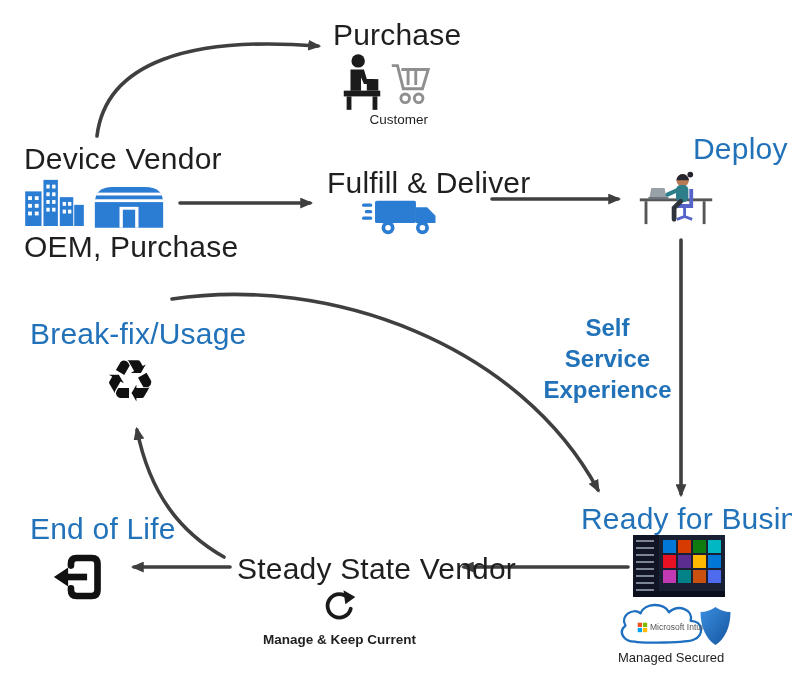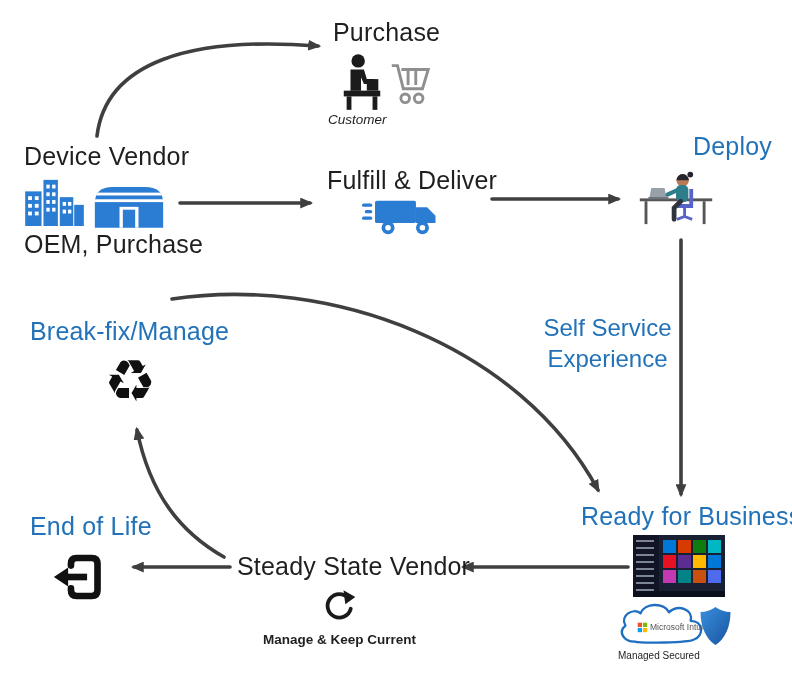--- a/index.html
+++ b/index.html
@@ -4,24 +4,24 @@
 <style>
   html,body{margin:0;padding:0;background:#fff;}
   #canvas{
     position:relative;
     width:792px;height:678px;
     background:#ffffff;
     font-family:"Liberation Sans", sans-serif;
     overflow:hidden;
   }
   .abs{position:absolute;}
-  .title{font-size:25px;color:#1f1f1f;white-space:nowrap;letter-spacing:0.2px;}
+  .title{font-size:30px;color:#1f1f1f;white-space:nowrap;letter-spacing:0.2px;}
   .title.blue{color:#2272b9;}
   .caption{font-size:13.5px;color:#1f1f1f;white-space:nowrap;}
-  .center{text-align:left;font-style:italic;}
+  .center{text-align:right;}
   #arrows{position:absolute;left:0;top:0;z-index:0;}
   .node{z-index:1;}
   .recycle{
     font-family:"DejaVu Sans", sans-serif;
     font-size:58px;line-height:1;color:#101010;
   }
   .selfservice{font-size:24px;color:#2272b9;line-height:31px;text-align:center;width:135px;}
 </style>
 </head>
 <body>
@@ -133,21 +133,21 @@
     <path d="M58 24 V42 H44" stroke="#5663c9" stroke-width="4" fill="none"></path>
     <path d="M51 42 V53 M43 56 L51 53 L59 56" stroke="#5663c9" stroke-width="3" fill="none"></path>
     <circle cx="49" cy="15" r="6.5" fill="#b97a56"></circle>
     <path d="M42.5 15 A6.5 6.5 0 0 1 55.5 15 Z" fill="#26242e"></path>
     <circle cx="57" cy="9" r="3" fill="#26242e"></circle>
     <rect x="42" y="20" width="13" height="18" rx="5" fill="#2e7d8a"></rect>
     <path d="M44 25 L33 30" stroke="#2e7d8a" stroke-width="4.5" stroke-linecap="round"></path>
     <path d="M47 37 L40 44 L40 56" stroke="#30343c" stroke-width="5" fill="none" stroke-linecap="round"></path>
   </svg>
 
-  <div class="abs node selfservice" style="left:540px;top:312px;">
+  <div class="abs node selfservice" style="left:540px;top:312px;font-weight:bold;">
     <div>Self Service</div>
     <div>Experience</div>
   </div>
 
   <div class="abs node title blue" style="left:581px;top:502px;">Ready for Business</div>
   <svg class="abs node" style="left:633px;top:535px;" viewBox="0 0 92 62" width="92" height="62">
     <rect width="92" height="62" fill="#1a2033"></rect>
     <rect width="26" height="62" fill="#101424"></rect>
     <g fill="#7c8596">
       <rect x="3" y="5" width="18" height="2"></rect>
@@ -185,32 +185,32 @@
   </svg>
   <svg class="abs node" style="left:699px;top:606px;" viewBox="0 0 36 44" width="33" height="40">
     <defs>
       <linearGradient id="sg" x1="0" y1="0" x2="1" y2="1">
         <stop offset="0" stop-color="#3a8fe0"></stop>
         <stop offset="1" stop-color="#16549e"></stop>
       </linearGradient>
     </defs>
     <path d="M18 1 C23 5 29 6.5 34.5 6.5 C34.5 23 28.5 36 18 43 C7.5 36 1.5 23 1.5 6.5 C7 6.5 13 5 18 1 Z" fill="url(#sg)"></path>
   </svg>
-  <div class="abs node caption" style="left:618px;top:650px;font-size:10px;">Managed Secured</div>
+  <div class="abs node caption" style="left:618px;top:650px;font-size:13px;">Managed Secured</div>
 
   <div class="abs node title" style="left:237px;top:552px;">Steady State Vendor</div>
   <svg class="abs node" style="left:320px;top:588px;" viewBox="0 0 42 42" width="38" height="38">
     <path d="M31.5 11.5 A13 13 0 1 0 34 23" fill="none" stroke="#1a1a1a" stroke-width="4.2" stroke-linecap="round"></path>
     <polygon points="26,2.5 39,10 28,18" fill="#1a1a1a"></polygon>
   </svg>
   <div class="abs node caption" style="left:263px;top:632px;font-weight:bold;">Manage &amp; Keep Current</div>
 
   <div class="abs node title blue" style="left:30px;top:512px;">End of Life</div>
   <svg class="abs node" style="left:52px;top:548px;" viewBox="0 0 58 58" width="55" height="58">
     <path d="M20 17 V15 Q20 9 26 9 H42 Q48 9 48 15 V43 Q48 49 42 49 H26 Q20 49 20 43 V41" fill="none" stroke="#111111" stroke-width="7" stroke-linecap="round" stroke-linejoin="round"></path>
     <rect x="15" y="25.5" width="22" height="7" fill="#111111"></rect>
     <polygon points="2,29 17,19 17,39" fill="#111111"></polygon>
   </svg>
 
-  <div class="abs node title blue" style="left:30px;top:317px;">Break-fix/Manage</div>
+  <div class="abs node title blue" style="left:30px;top:317px;">Break-fix/Usage</div>
   <div class="abs node recycle" style="left:104px;top:352px;">♻</div>
 
 </div>
 
 </body></html>

